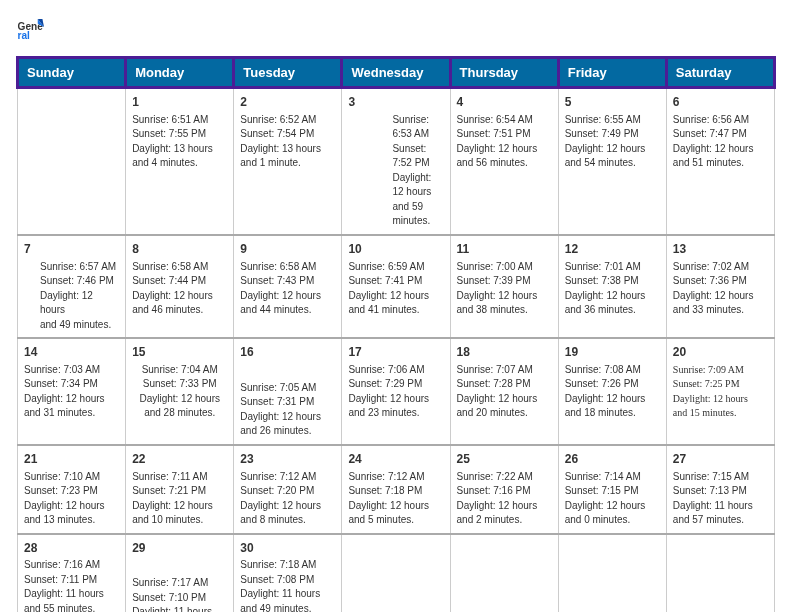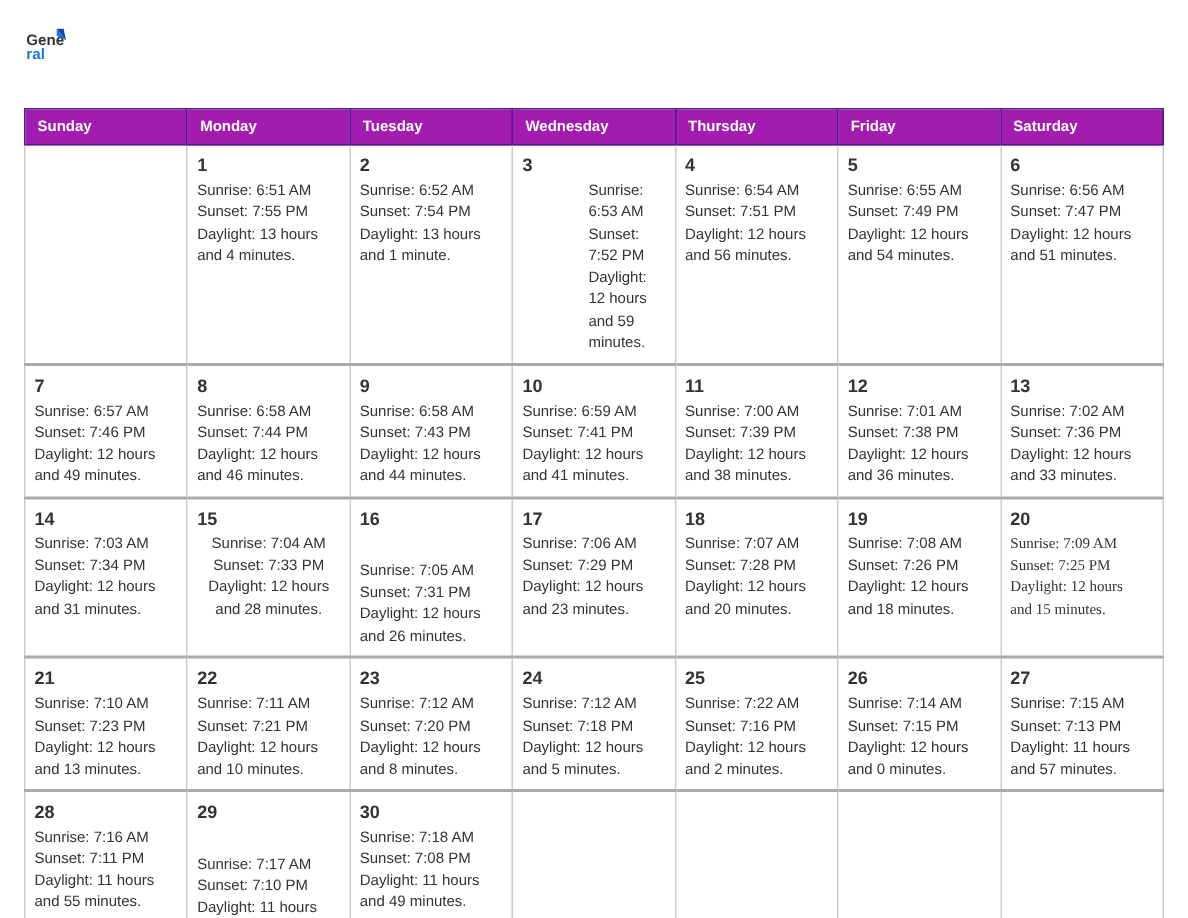--- a/index.html
+++ b/index.html
@@ -7,21 +7,21 @@
       font-family: Arial, sans-serif;
       background: #fff;
       width: 792px;
       min-height: 612px;
       padding: 16px;
     }
     .header {
       display: flex;
       justify-content: space-between;
       align-items: flex-end;
-      margin-bottom: 28px;
+      margin-bottom: 12px;
     }
     .logo {
       display: flex;
       align-items: center;
       gap: 4px;
     }
     .logo-icon {
       width: 28px;
       height: 28px;
     }
@@ -36,27 +36,27 @@
     .subtitle {
       font-size: 15px;
       color: #555;
     }
     .calendar {
       width: 100%;
       border-collapse: collapse;
       border: 1px solid #ccc;
     }
     .calendar th {
-      background: #a21caf;
+      background: #0369a1;
       color: #fff;
-      font-size: 10px;
+      font-size: 13px;
       font-weight: bold;
       padding: 6px 8px;
       text-align: left;
-      border: 1px solid #4c1d95;
+      border: 3px solid #4c1d95;
     }
     .calendar td {
       vertical-align: top;
       padding: 5px 6px;
       font-size: 10.5px;
       color: #333;
       border: 1px solid #ccc;
       width: calc(100% / 7);
       min-height: 80px;
       line-height: 1.4;
@@ -151,21 +151,21 @@
           <span class="day-num">6</span>
           <div class="day-info" style="white-space: pre-line;">Sunrise: 6:56 AM
 Sunset: 7:47 PM
 Daylight: 12 hours
 and 51 minutes.</div>
         </td>
       </tr>
       <tr class="row-sep">
         <td>
           <span class="day-num">7</span>
-          <div class="day-info" style="white-space: pre-line;">Sunrise: 6:57 AM
+          <div class="day-info" style="white-space: pre-line; margin-left: 16px;">Sunrise: 6:57 AM
 Sunset: 7:46 PM
 Daylight: 12 hours
 and 49 minutes.</div>
         </td>
         <td>
           <span class="day-num">8</span>
           <div class="day-info" style="white-space: pre-line;">Sunrise: 6:58 AM
 Sunset: 7:44 PM
 Daylight: 12 hours
 and 46 minutes.</div>

